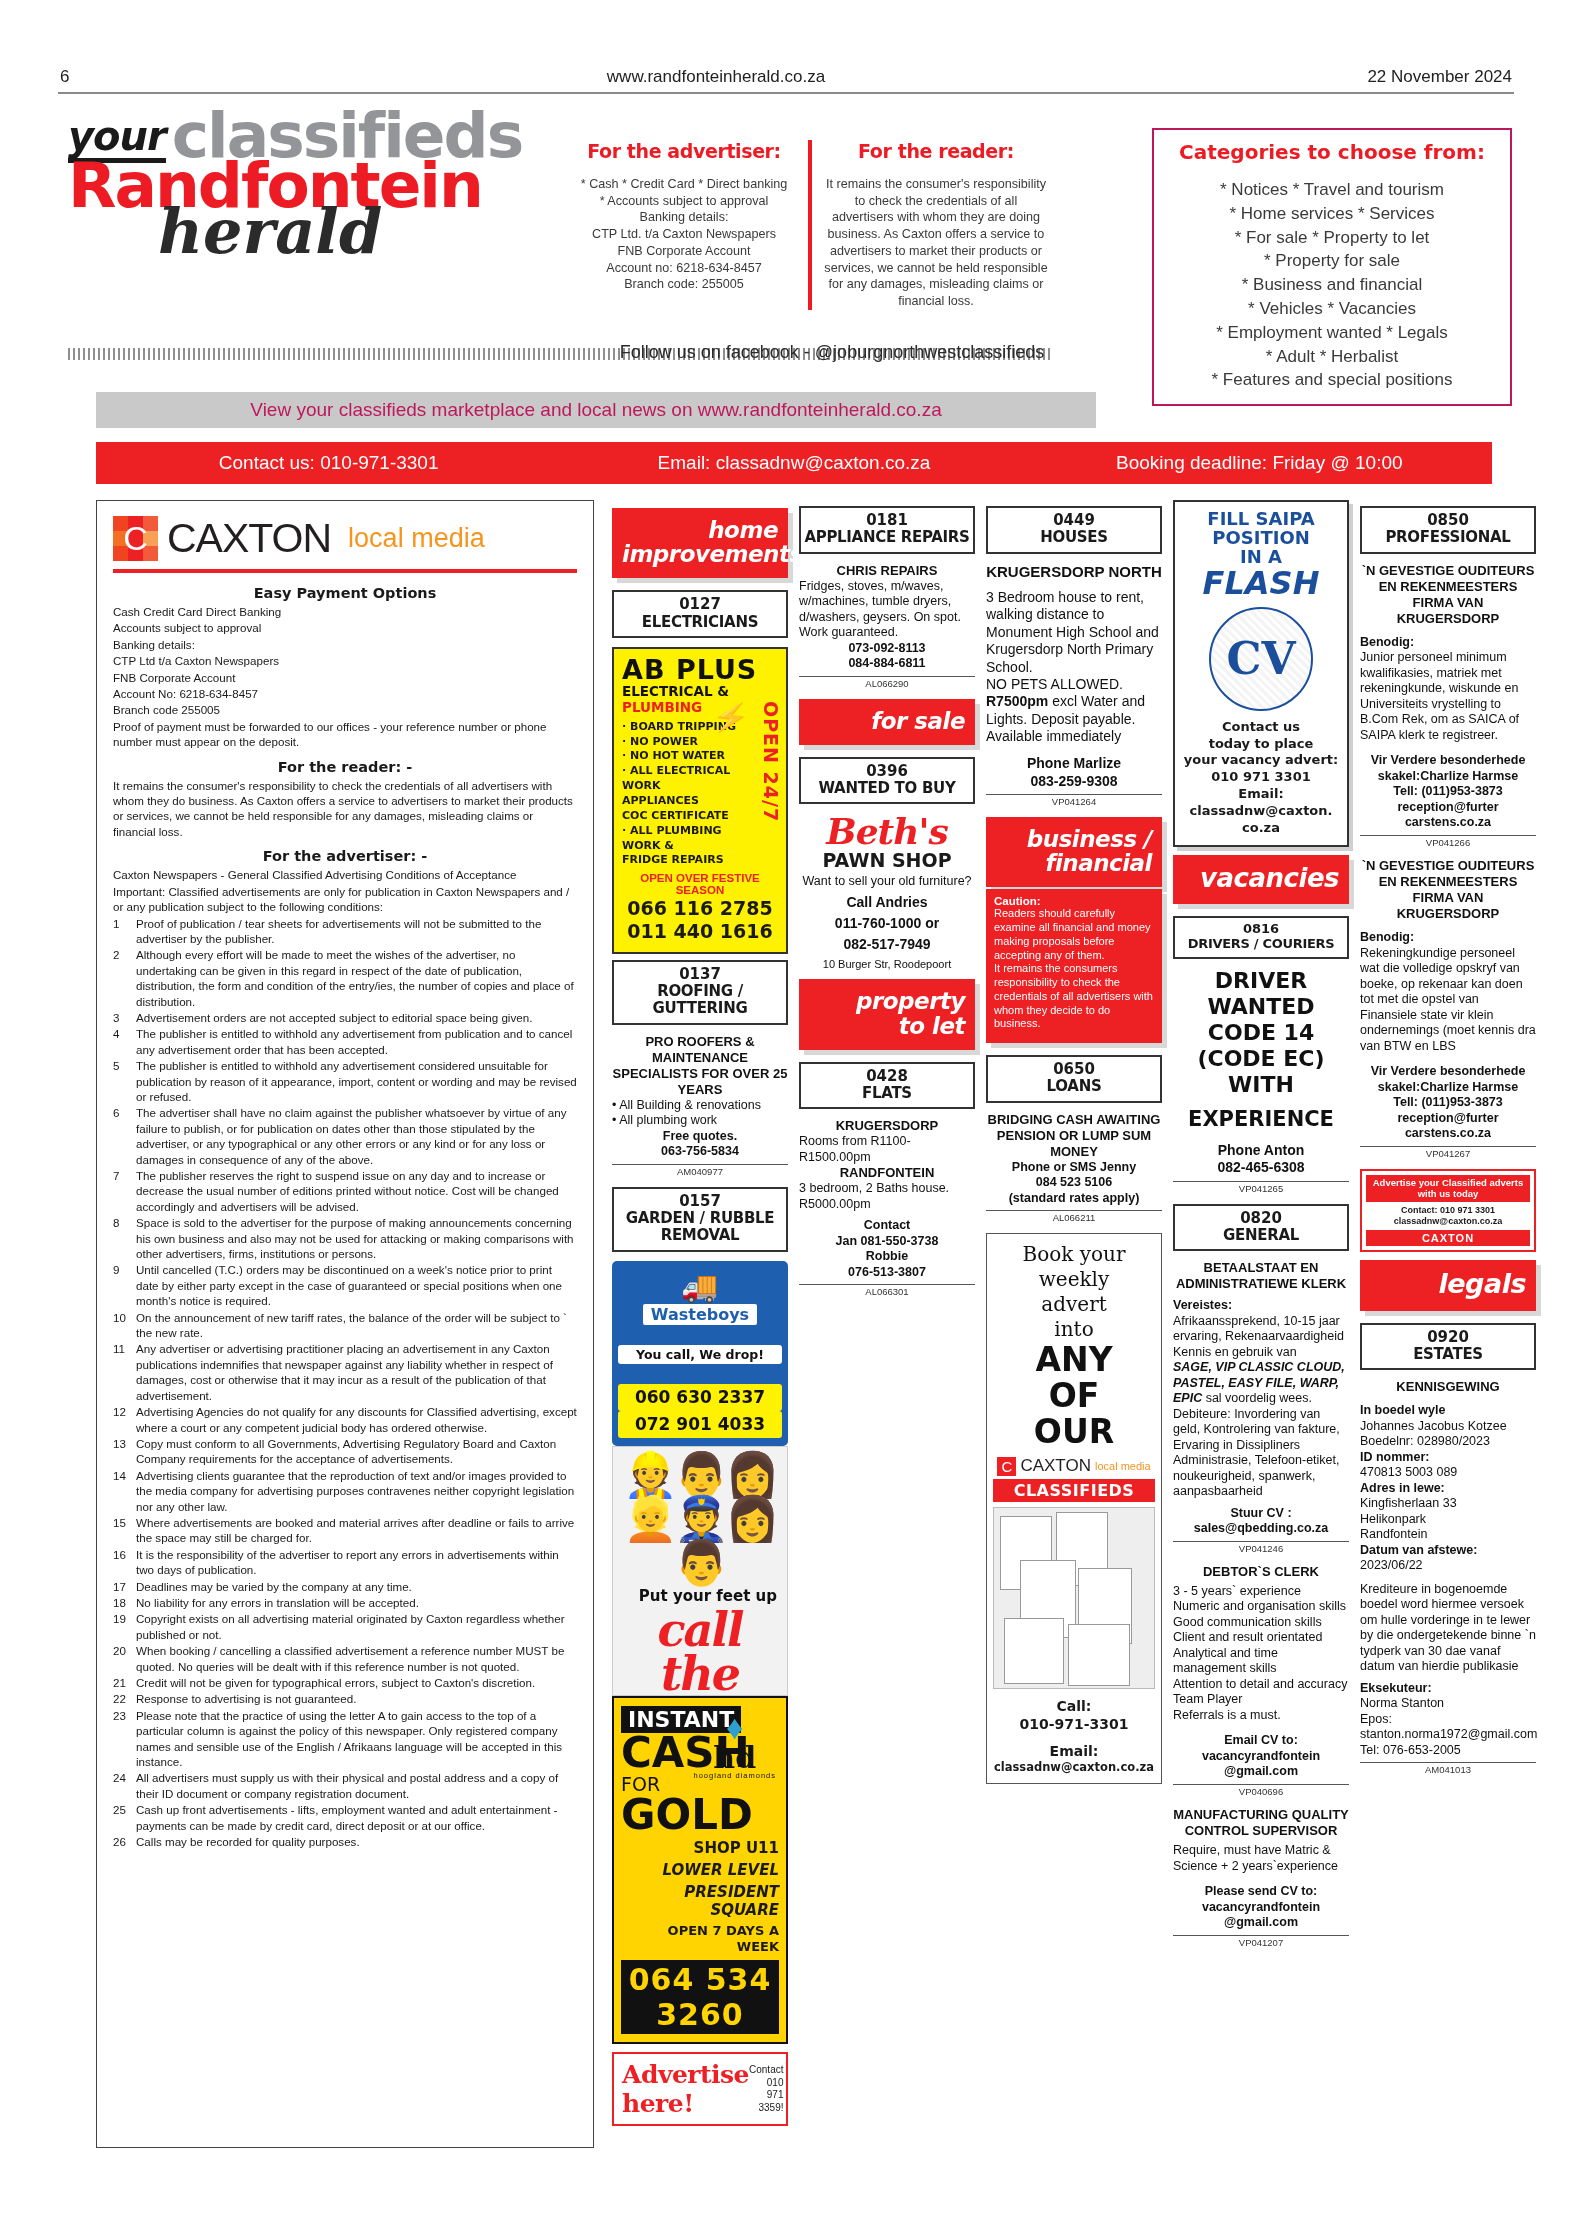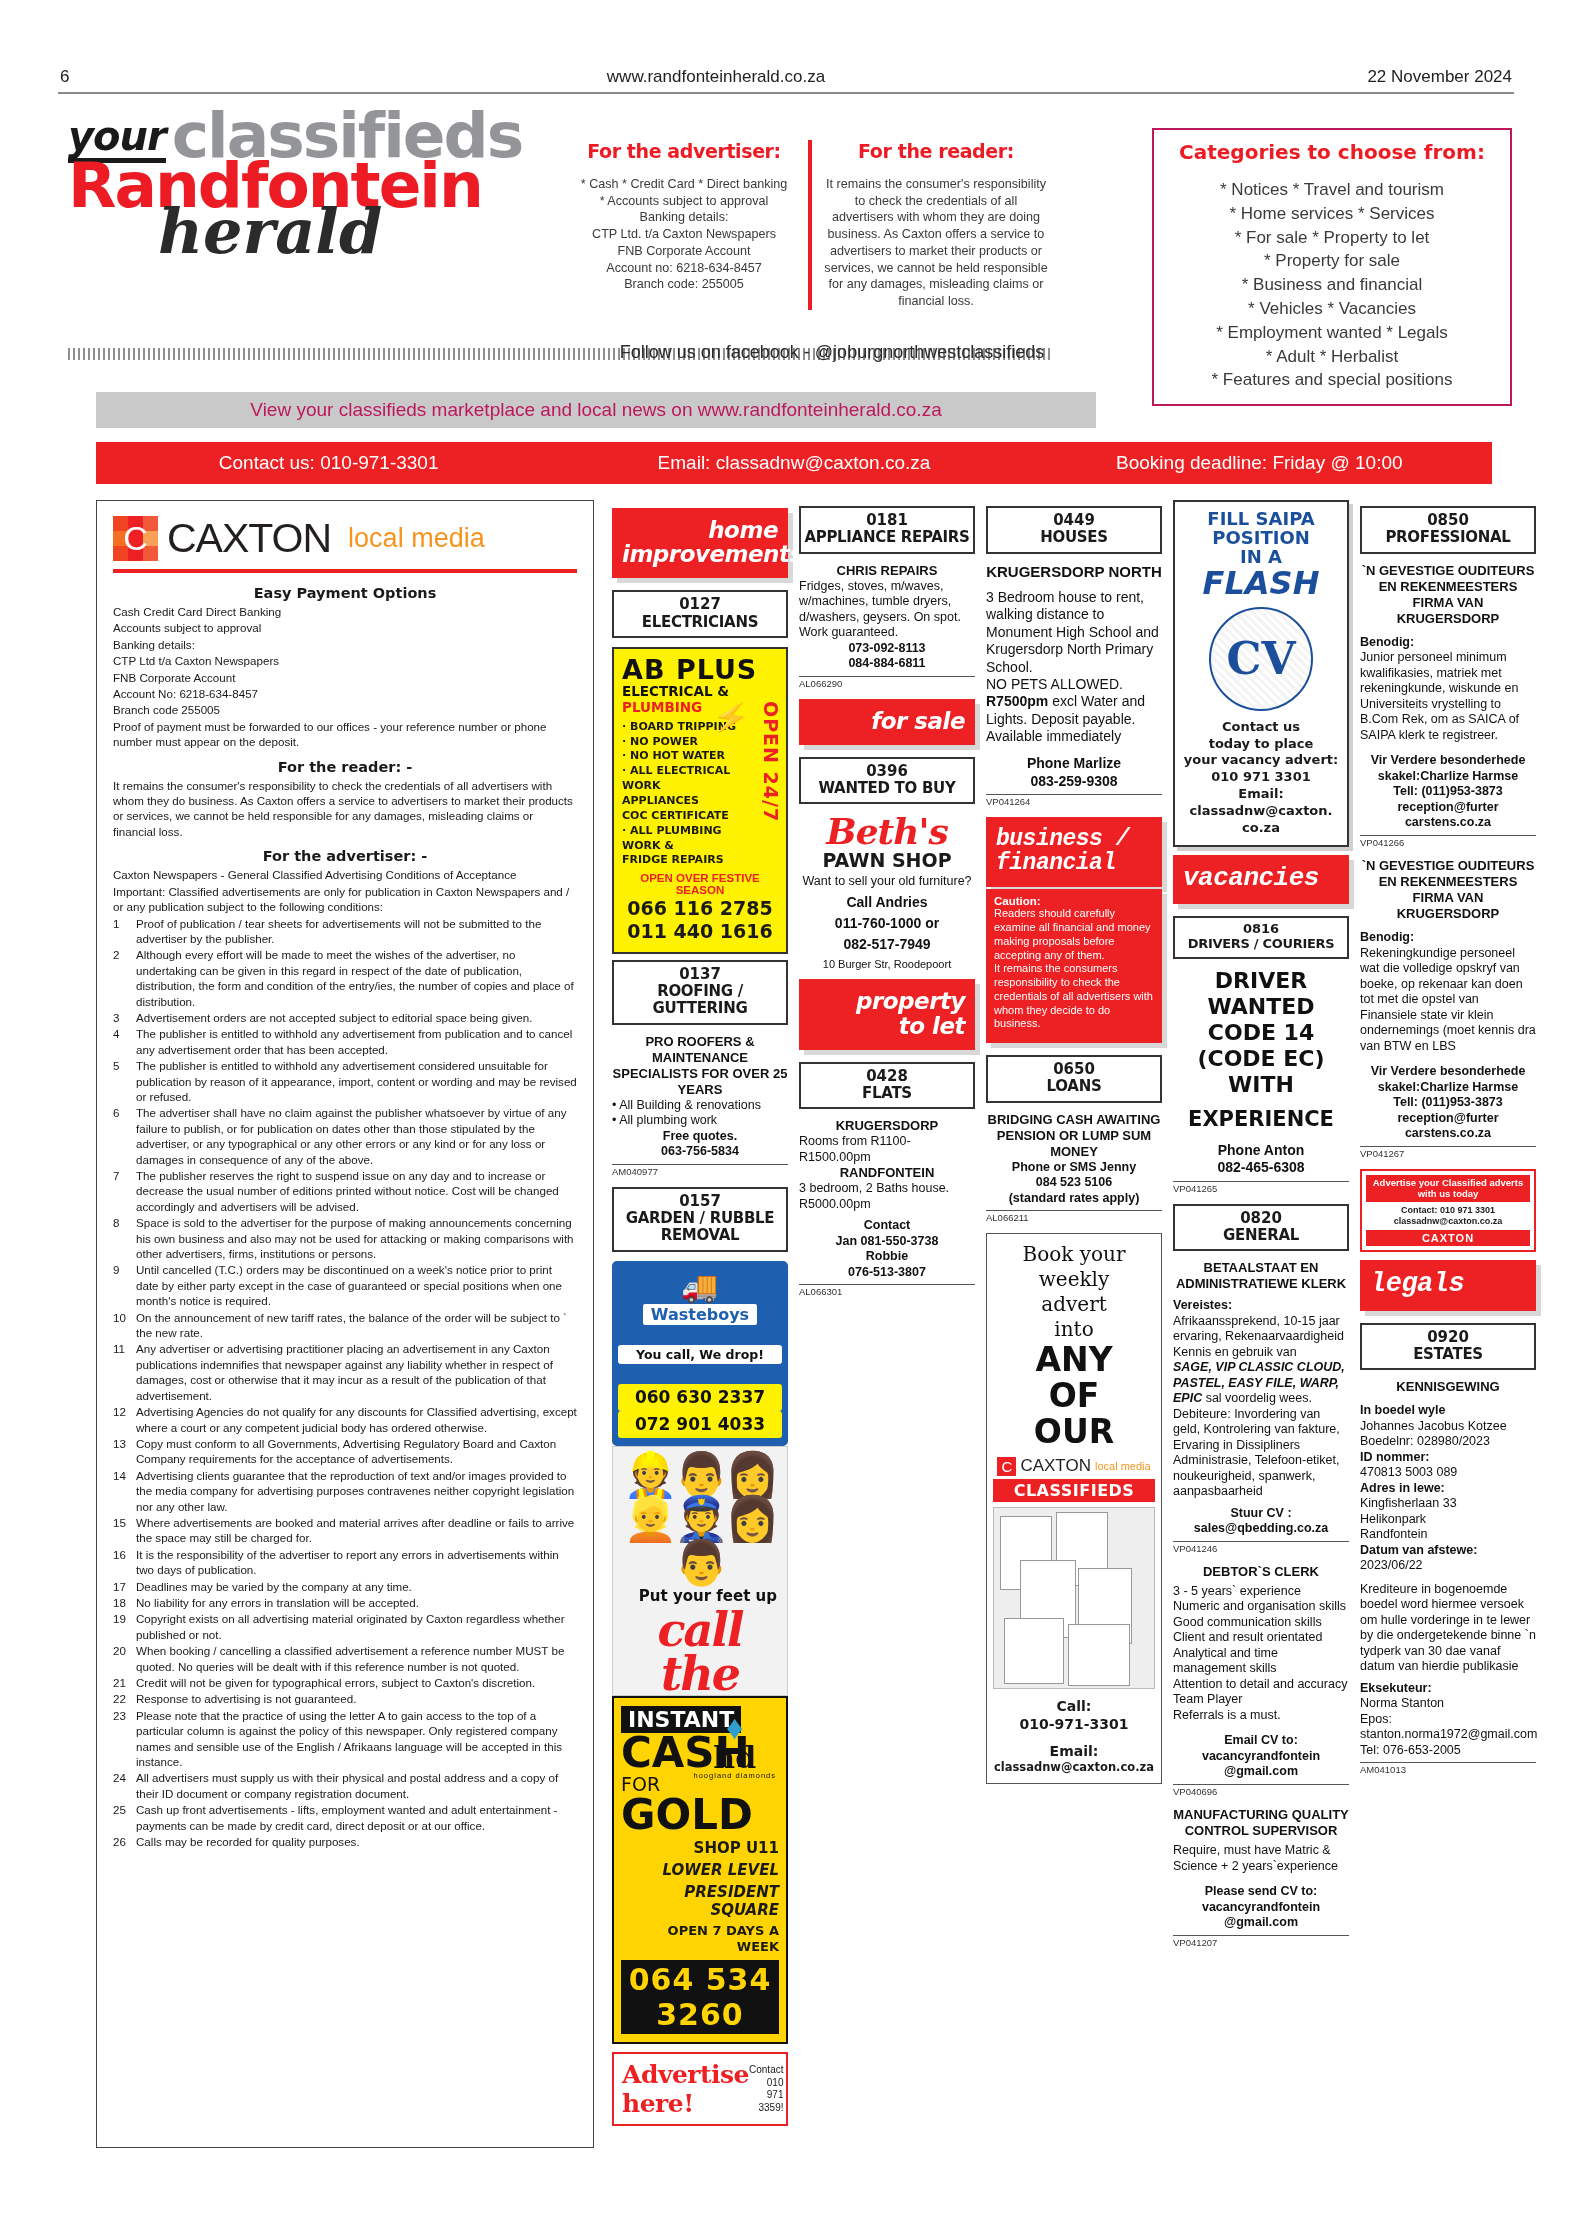--- a/index.html
+++ b/index.html
@@ -78,27 +78,27 @@
     padding:4px 2px 5px; margin:6px 0 9px;
     font-family:"DejaVu Sans", sans-serif; font-weight:bold; }
   .catbox .num { font-size:15px; line-height:1.15; }
   .catbox .nm  { font-size:15px; line-height:1.15; letter-spacing:-0.3px;}
   .catbox.sm .num, .catbox.sm .nm { font-size:13px; }
 
   .redban { background:#ED2024; color:#fff; text-align:right;
     font-family:"DejaVu Sans", sans-serif; font-style:italic; font-weight:bold;
     font-size:23px; line-height:1.05; padding:10px 10px 12px;
     box-shadow:5px 5px 0 #d8d8d8; margin:8px 0 12px; letter-spacing:-0.5px;}
-  .redban.center { text-align:left;font-family:Liberation Mono, monospace; }
+  .redban.center { text-align:right; }
 
   .ad { font-size:12.5px; line-height:1.24; color:#111; margin-bottom:4px; }
   .ad .hl { font-weight:bold; text-align:center; display:block; font-size:13px; }
   .ad .ctr { text-align:center; }
   .ad b { font-weight:bold; }
-  .adref { text-align:left; font-size:9.5px; color:#333; border-top:1px solid #555;
+  .adref { text-align:center; font-size:9.5px; color:#333; border-top:1px solid #555;
     margin:3px 0 10px; padding-top:1px; }
 
   
   .infobox { border:1px solid #444; padding:14px 16px 12px; height:1648px; }
   .caxlogo { display:flex; align-items:center; gap:9px; }
   .caxmark { width:45px; height:45px; flex:none;
     background:
       linear-gradient(90deg,#F36F21 0 33%,#ED2024 33% 66%,#F8A055 66% 100%);
     position:relative; }
   .caxmark:before { content:""; position:absolute; inset:0;

